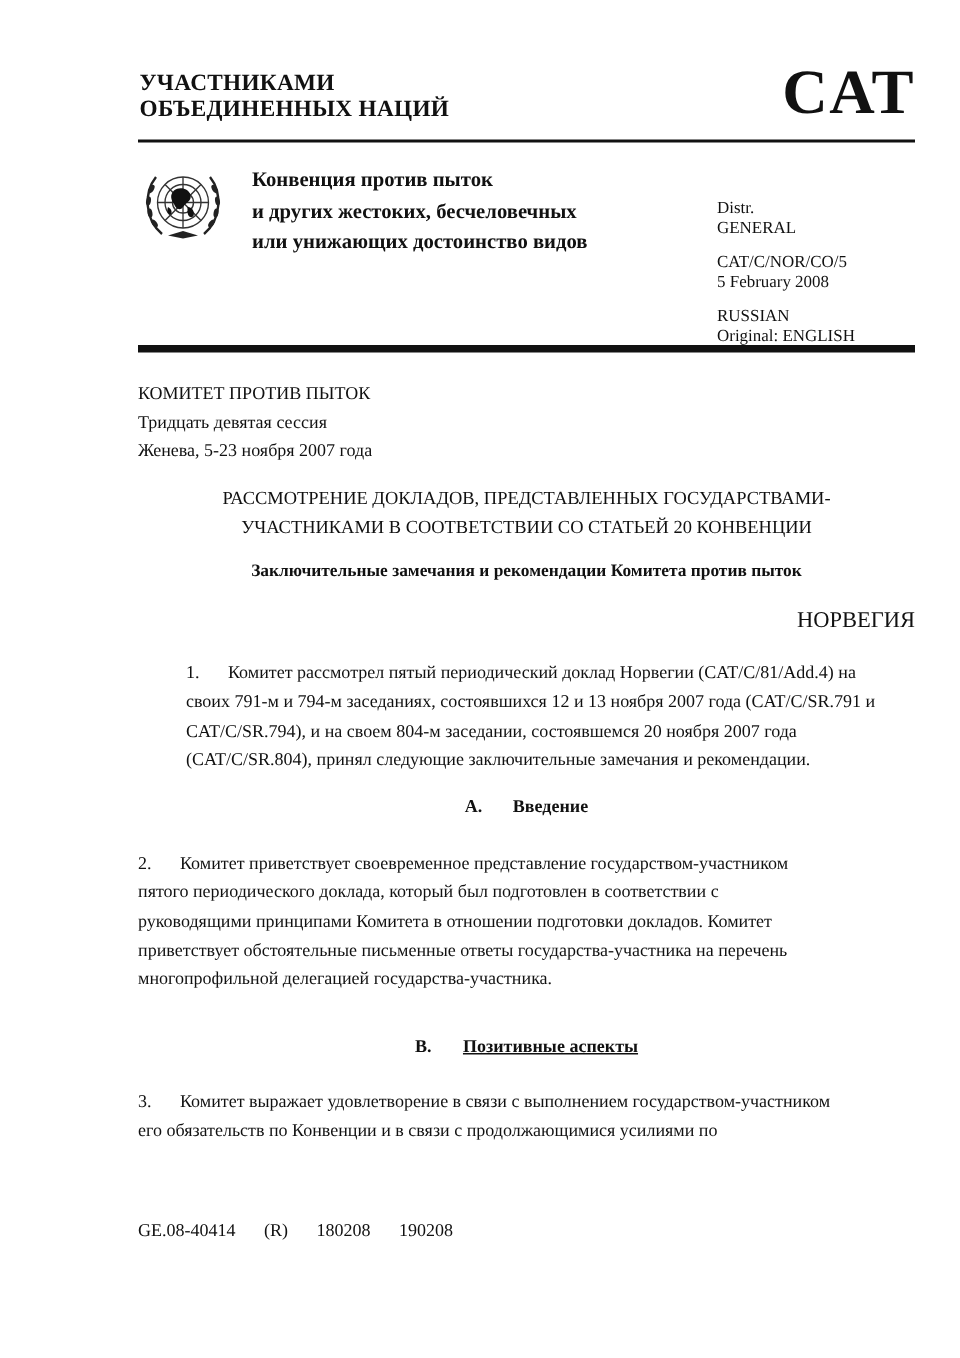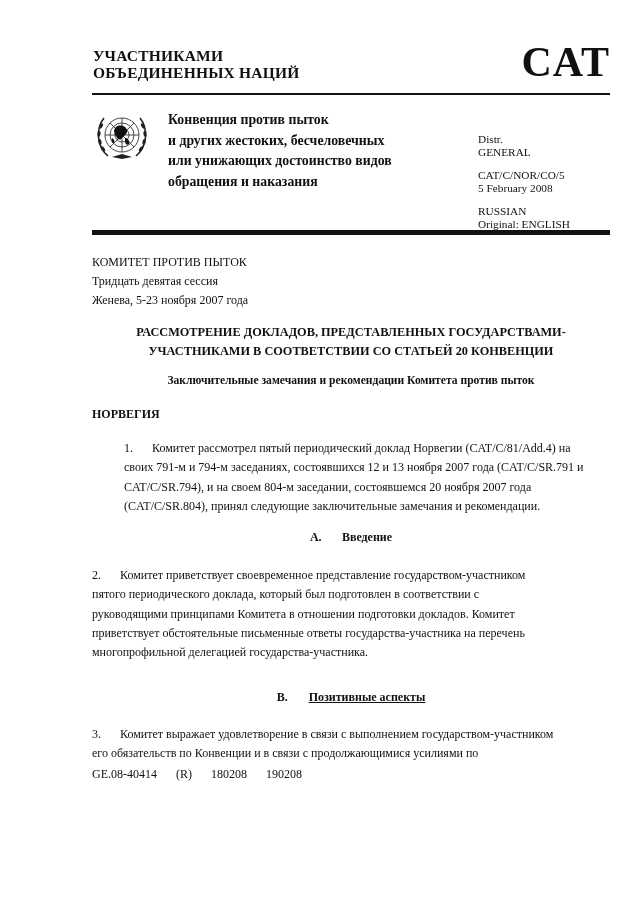--- a/index.html
+++ b/index.html
@@ -8,32 +8,32 @@
   .abs { position: absolute; }
   .org { left: 93px; top: 47px; font-weight: bold; font-size: 15.5px; line-height: 17px; letter-spacing: 0.2px; }
   .cat { right: 30px; top: 40px; font-weight: bold; font-size: 42px; line-height: 44px; letter-spacing: 1px; }
   .rule-top { left: 92px; width: 518px; top: 93px; height: 2px; background: #111; }
   .emblem { left: 92px; top: 108px; width: 60px; height: 56px; }
   .convention { left: 168px; top: 110px; font-weight: bold; font-size: 13.8px; line-height: 20.5px; }
   .distr { left: 478px; top: 109px; font-size: 11.3px; line-height: 13px; margin-top: 24px; }
   .distr .gap { height: 10px; }
   .rule-bottom { left: 92px; width: 518px; top: 230px; height: 5px; background: #111; }
   .committee { left: 92px; top: 253px; font-size: 12px; line-height: 19px; }
-  .title { left: 92px; width: 518px; top: 323px; text-align: center; font-weight: bold; font-size: 12.3px; line-height: 18.5px; }
+  .title { left: 92px; width: 518px; top: 323px; text-align: center; font-weight: normal; font-size: 12.3px; line-height: 18.5px; }
   .subtitle { left: 92px; width: 518px; top: 374px; text-align: center; font-weight: bold; font-size: 11.6px; line-height: 14px; }
-  .country { left: 92px; width: 518px; top: 407px; text-align: left; font-weight: bold; font-size: 12px; line-height: 14px; }
+  .country { left: 92px; width: 518px; top: 407px; text-align: right; font-weight: normal; font-size: 15px; line-height: 14px; }
   .para { left: 92px; width: 518px; font-size: 12px; line-height: 19.3px; }
   .para .num { display: inline-block; width: 28px; }
   .p1 { top: 439px; margin-left: 32px; }
   .sec-a { left: 92px; width: 518px; top: 530px; text-align: center; font-weight: bold; font-size: 12px; line-height: 14px; }
   .sec-b { left: 92px; width: 518px; top: 690px; text-align: center; font-weight: bold; font-size: 12px; line-height: 14px; text-decoration: underline; }
   .sec-letter { display: inline-block; width: 32px; text-align: left; }
   .p2 { top: 566px; }
   .p3 { top: 725px; }
-  .footer { left: 92px; top: 767px; font-size: 12px; line-height: 14px; word-spacing: 0; }
+  .footer { left: 92px; top: 813px; font-size: 12px; line-height: 14px; word-spacing: 0; }
   .footer span { margin-right: 16px; }
 </style>
 </head>
 <body>
 
 <div class="abs org">
   <div>УЧАСТНИКАМИ</div>
   <div>ОБЪЕДИНЕННЫХ НАЦИЙ</div>
 </div>
 <div class="abs cat">CAT</div>
@@ -73,21 +73,20 @@
       <path d="M33 30 C36 30 38 33 37 36 C35 38 33 36 33 33 Z"></path>
       <path d="M20 30 C22 31 23 33 22 35 C20 35 19 33 20 30 Z"></path>
     </g>
   </svg>
 </div>
 
 <div class="abs convention">
   <div>Конвенция против пыток</div>
   <div>и других жестоких, бесчеловечных</div>
   <div>или унижающих достоинство видов</div>
-  <div>обращения и наказания</div>
 </div>
 
 <div class="abs distr">
   <div>Distr.</div>
   <div>GENERAL</div>
   <div class="gap"></div>
   <div>CAT/C/NOR/CO/5</div>
   <div>5 February 2008</div>
   <div class="gap"></div>
   <div>RUSSIAN</div>

